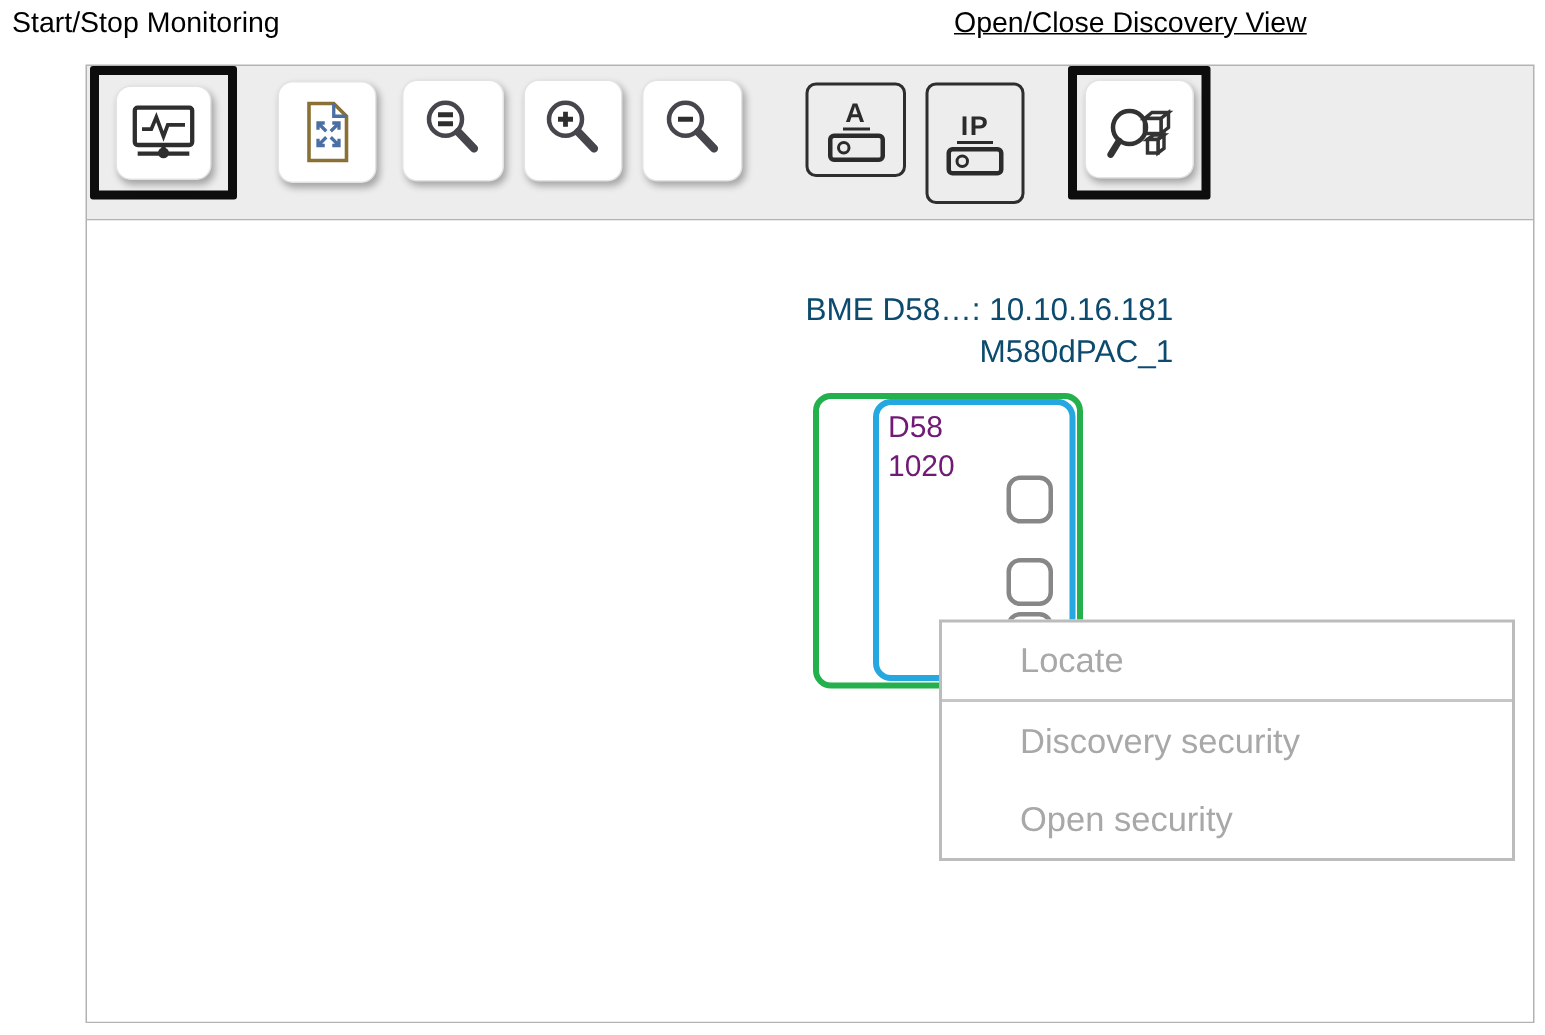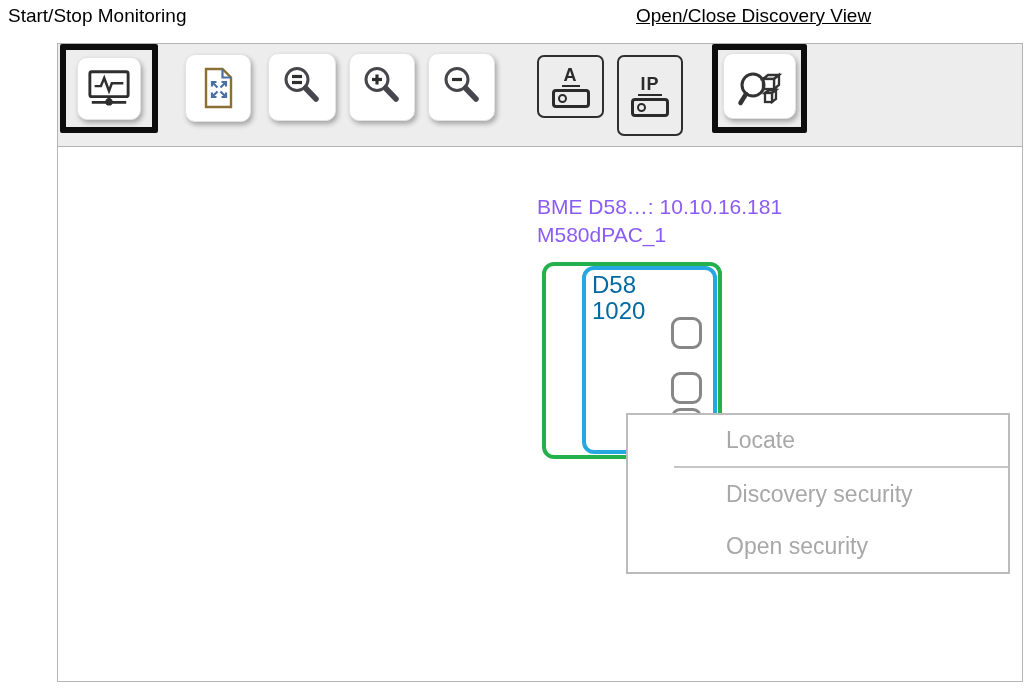--- a/index.html
+++ b/index.html
@@ -62,47 +62,47 @@
     margin-top:2px;width:38px;height:19px;border:3px solid #2b2b2b;border-radius:4px;
     box-sizing:border-box;display:flex;align-items:center;
   }
   .dev-dot{
     width:5px;height:5px;border:2px solid #2b2b2b;border-radius:50%;
     margin-left:3px;box-sizing:content-box;
   }
 
   
   .device-info{
-    position:absolute;left:537px;top:193px;font-size:21px;line-height:28px;color:#8b5cf6;
-    white-space:nowrap;z-index:2;
+    position:absolute;left:537px;top:193px;font-size:21px;line-height:28px;color:#0c4a6e;
+    white-space:nowrap;z-index:2;text-align:right;
   }
   .rack-green{
     position:absolute;left:542px;top:262px;width:180px;height:197px;
     border:4px solid #24b04c;border-radius:12px;background:#ffffff;box-sizing:border-box;z-index:1;
   }
   .rack-blue{
     position:absolute;left:582px;top:266px;width:135px;height:188px;
     border:4px solid #25a8e0;border-radius:12px;background:#ffffff;box-sizing:border-box;z-index:2;
   }
   .rack-label{
-    position:absolute;left:592px;top:272px;font-size:24px;line-height:26px;color:#0369a1;z-index:3;
+    position:absolute;left:592px;top:272px;font-size:20px;line-height:26px;color:#701a75;z-index:3;
     white-space:pre-line;
   }
   .slot{
     position:absolute;left:671px;width:31px;height:32px;border:3px solid #878787;
     border-radius:9px;background:#ffffff;box-sizing:border-box;z-index:3;
   }
   #slot-1{top:317px;}
   #slot-2{top:372px;}
   #slot-3{top:408px;}
 
   
   .context-menu{
     position:absolute;left:626px;top:413px;width:384px;
-    background:#ffffff;border:2px solid #bcbcbc;box-sizing:border-box;z-index:10;padding-left:46px;
+    background:#ffffff;border:2px solid #bcbcbc;box-sizing:border-box;z-index:10;
   }
   .menu-item{
     height:51px;display:flex;align-items:center;padding-left:52px;
     font-size:23px;color:#a8a8a8;white-space:nowrap;
   }
   .menu-sep{border-top:2px solid #c6c6c6;height:0;}
   .menu-item.tall{height:52px;}
 
   svg{display:block;}
 </style>

